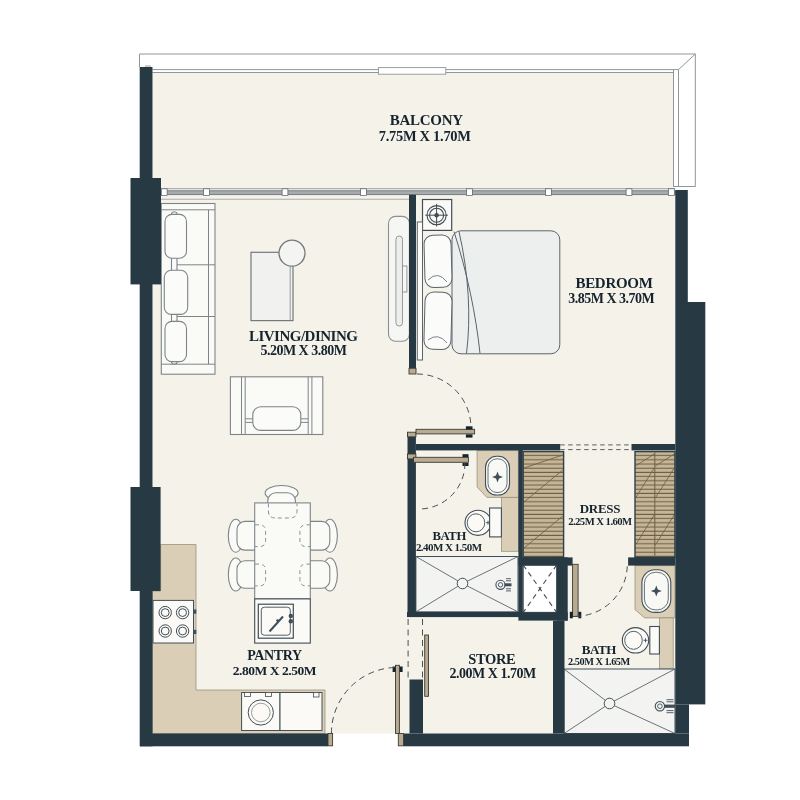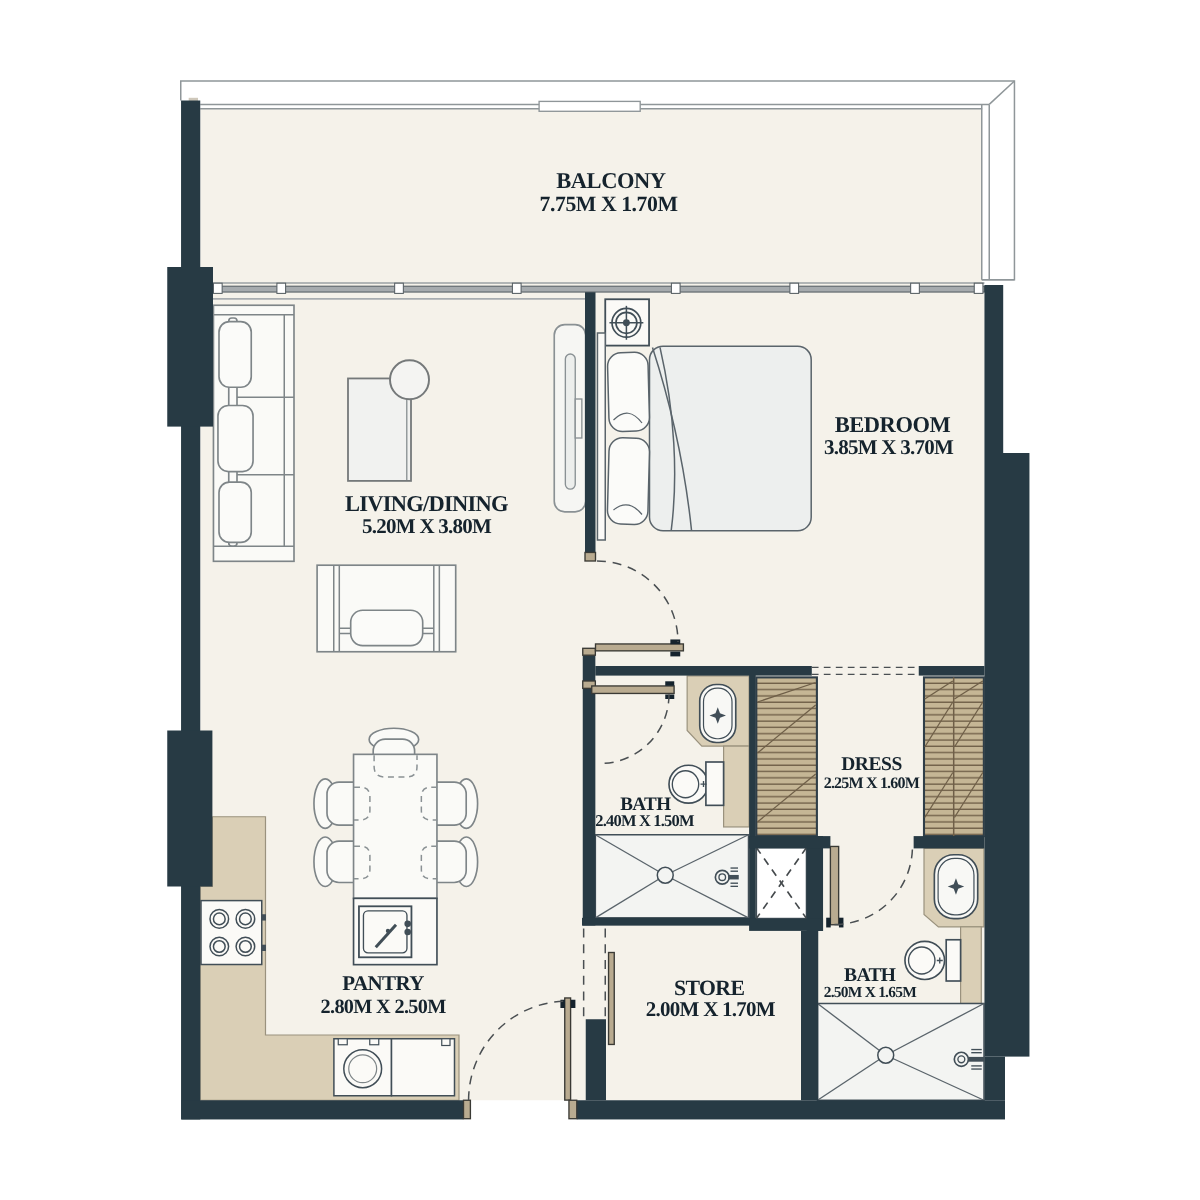--- a/index.html
+++ b/index.html
@@ -1,16 +1,16 @@
 <!DOCTYPE html>
 <html><head>
 <meta charset="utf-8">
 <style>
 html,body{margin:0;padding:0;background:#ffffff;}
-#wrap{width:768px;height:800px;position:relative;}
+#wrap{width:768px;height:800px;position:relative;margin-left:19px;}
 svg{display:block;}
 text{font-family:"Liberation Serif",serif;font-weight:bold;fill:#15232d;}
 </style>
 </head>
 <body>
 <div id="wrap">
 <svg width="800" height="800" viewBox="0 0 800 800">
 <defs>
 <pattern id="hatch" width="40" height="4.2" patternUnits="userSpaceOnUse">
   <rect width="40" height="4.2" fill="#c5b695"></rect>

